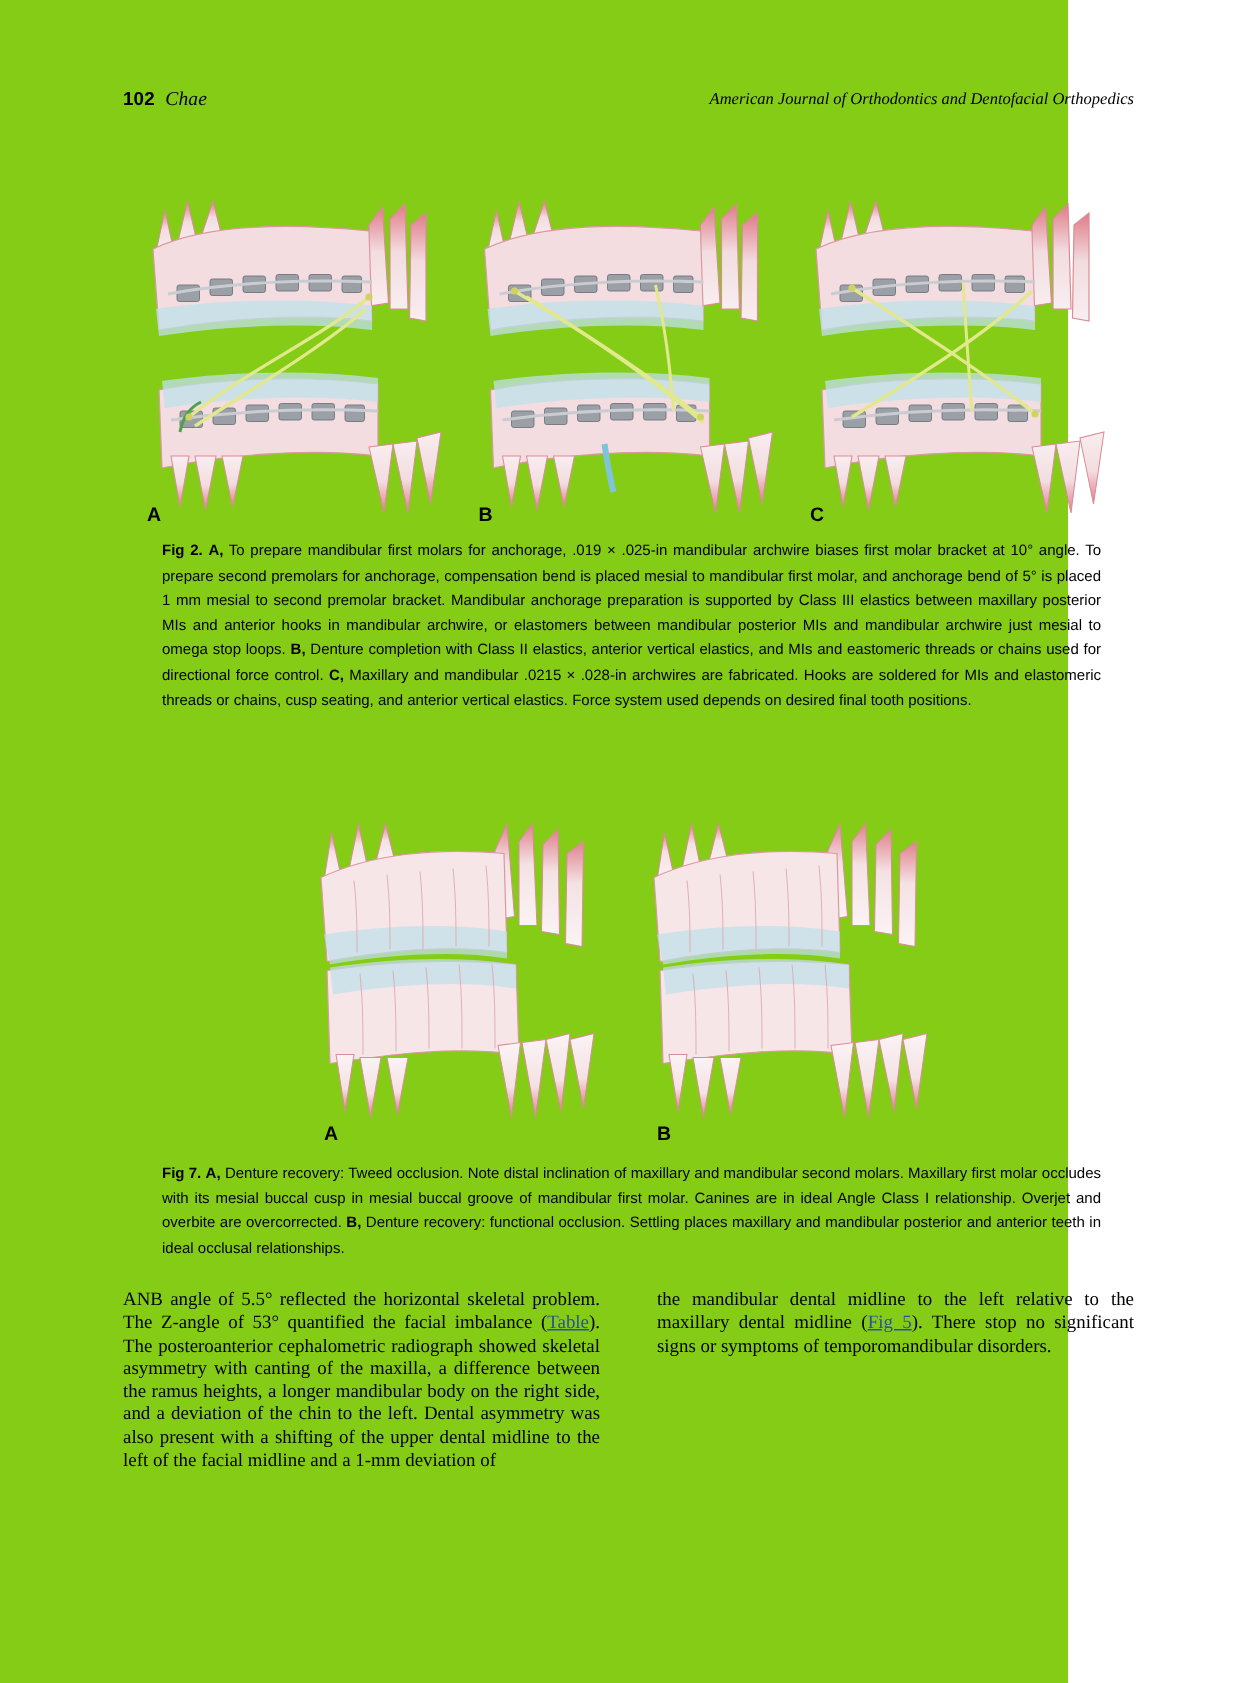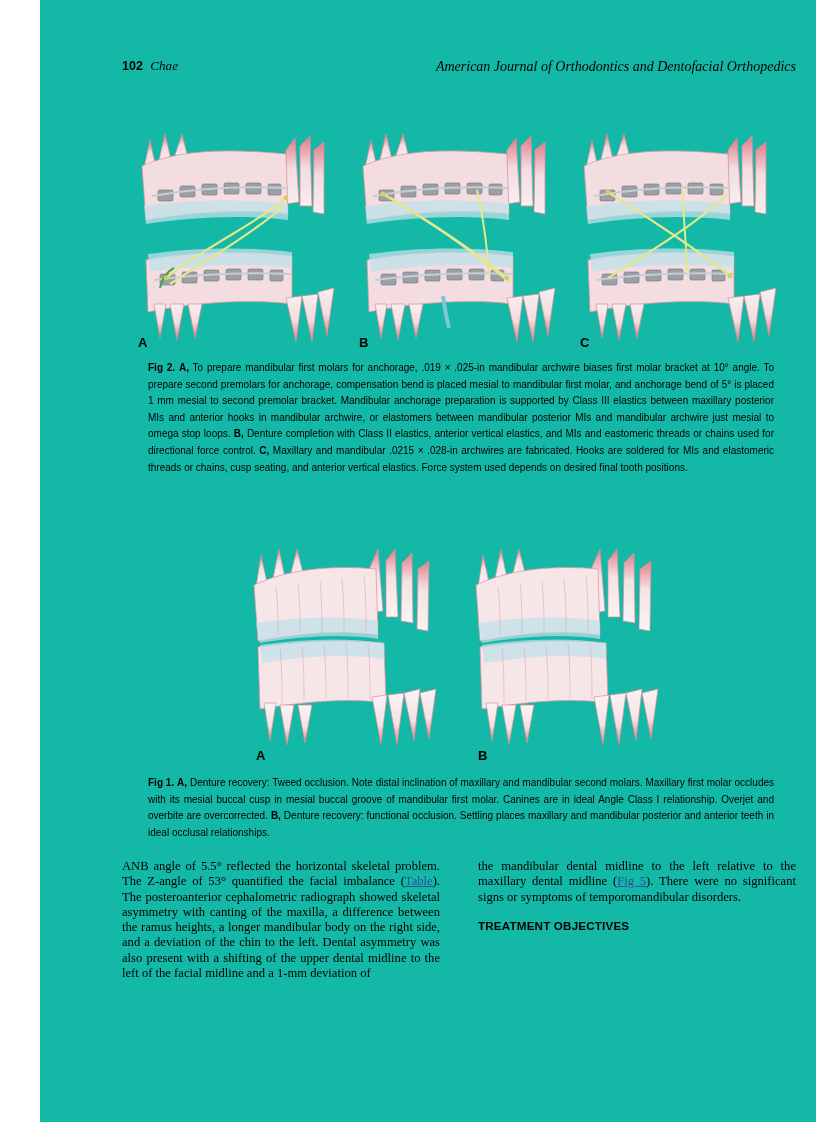--- a/index.html
+++ b/index.html
@@ -11,24 +11,23 @@
     width: 838px;
     height: 1122px;
     position: relative;
     font-family: "Liberation Serif", serif;
     color: #000000;
     overflow: hidden;
   }
   .page {
     position: absolute;
     left: 0; top: 0;
-    width: 776px;
+    width: 712px;
     height: 1122px;
-    background: #14b8a6;
-    margin-left: 40px;
+    background: #84cc16;
   }
 
   
   .runhead {
     position: absolute;
     left: 82px;
     top: 58px;
     width: 674px;
     height: 42px;
   }
@@ -48,21 +47,21 @@
     font-style: italic;
     font-size: 13px;
     margin-left: 7px;
   }
   .runhead-right {
     position: absolute;
     right: 0;
     top: 0;
     text-align: right;
     font-style: italic;
-    font-size: 14px;
+    font-size: 11px;
     line-height: 17px;
   }
 
   
   .fig2-wrap {
     position: absolute;
     left: 96px;
     top: 128px;
     width: 648px;
     height: 222px;
@@ -468,27 +467,26 @@
             <path d="M168,150 l9,46 7,-50 z"></path>
           </g>
         </svg>
         <span class="panel-letter" style="left:4px; bottom:0;">B</span>
       </div>
 
     </div>
   </div>
 
   <div class="caption" id="fig3-caption">
-    <b>Fig 1.</b>
+    <b>Fig 7.</b>
     <b>A,</b><span> Denture recovery: Tweed occlusion. Note distal inclination of maxillary and mandibular second molars. Maxillary first molar occludes with its mesial buccal cusp in mesial buccal groove of mandibular first molar. Canines are in ideal Angle Class I relationship. Overjet and overbite are overcorrected. </span><b>B,</b><span> Denture recovery: functional occlusion. Settling places maxillary and mandibular posterior and anterior teeth in ideal occlusal relationships.</span>
   </div>
 
   <div class="body-cols">
     <div class="col left">
       <p><span>ANB angle of 5.5° reflected the horizontal skeletal problem. The Z-angle of 53° quantified the facial imbalance (</span><a class="link" href="#">Table</a><span>). The posteroanterior cephalometric radiograph showed skeletal asymmetry with canting of the maxilla, a difference between the ramus heights, a longer mandibular body on the right side, and a deviation of the chin to the left. Dental asymmetry was also present with a shifting of the upper dental midline to the left of the facial midline and a 1-mm deviation of</span></p>
     </div>
     <div class="col right">
-      <p><span>the mandibular dental midline to the left relative to the maxillary dental midline (</span><a class="link" href="#">Fig 5</a><span>). There were no significant signs or symptoms of temporomandibular disorders.</span></p>
-      <div class="section-head">TREATMENT OBJECTIVES</div>
+      <p><span>the mandibular dental midline to the left relative to the maxillary dental midline (</span><a class="link" href="#">Fig 5</a><span>). There stop no significant signs or symptoms of temporomandibular disorders.</span></p>
     </div>
   </div>
 
 </div>
 
 </body></html>

